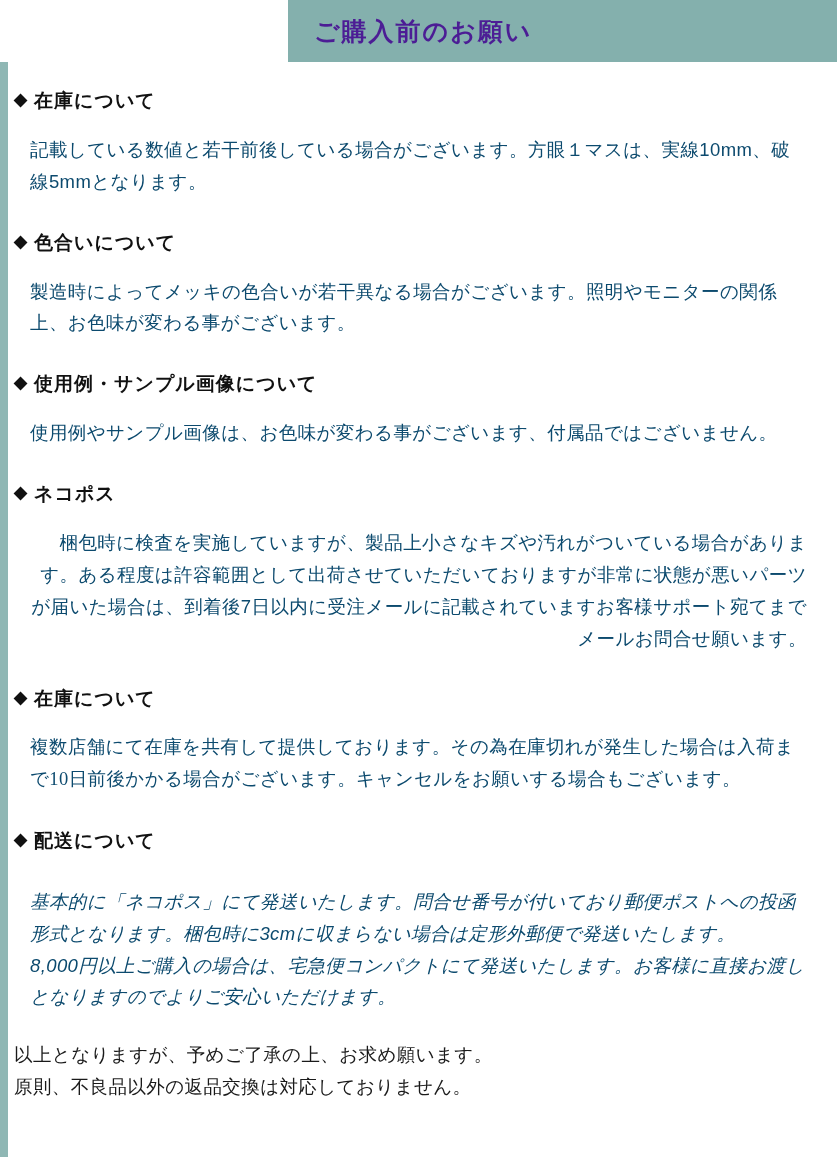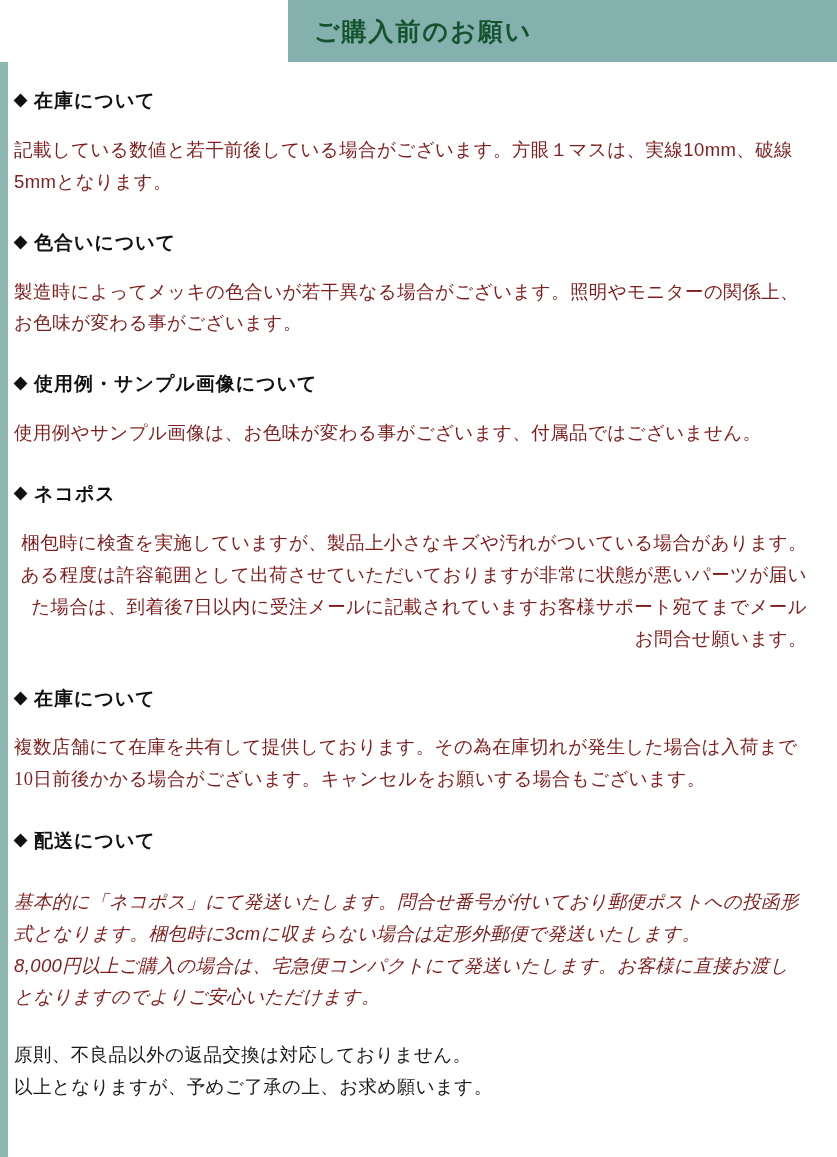--- a/index.html
+++ b/index.html
@@ -42,21 +42,21 @@
     position: absolute;
     left: 288px;
     top: 0;
     width: 549px;
     height: 62px;
     background: #84b0ad;
     display: flex;
     align-items: center;
   }
   .header-title {
-    color: #14532d;
+    color: #4c1d95;
     font-size: 25px;
     font-weight: bold;
     letter-spacing: 2px;
     padding-left: 26px;
   }
   .content {
     position: absolute;
     left: 0;
     top: 62px;
     width: 837px;
@@ -76,22 +76,22 @@
   .sec-head .diamond {
     position: absolute;
     left: 14px;
     top: 1px;
     font-size: 17px;
     color: #111111;
   }
   .sec-body {
     font-size: 18.5px;
     line-height: 1.72;
-    color: #7f1d1d;
-    padding-left: 14px;
+    color: #0c4a6e;
+    padding-left: 30px;
     padding-right: 30px;
     letter-spacing: 0.4px;
   }
   .s1-head { margin-top: 26px; }
   .s1-body { margin-top: 20px; }
   .s2-head { margin-top: 32px; }
   .s2-body { margin-top: 20px; }
   .s3-head { margin-top: 32px; }
   .s3-body { margin-top: 20px; }
   .s4-head { margin-top: 32px; }
@@ -168,18 +168,18 @@
     <div class="section">
       <div class="sec-head s6-head">
         <span class="diamond">◆</span>
         <span>配送について</span>
       </div>
       <div class="sec-body s6-body" style="white-space: pre-line;">基本的に「ネコポス」にて発送いたします。問合せ番号が付いており郵便ポストへの投函形式となります。梱包時に3cmに収まらない場合は定形外郵便で発送いたします。
 8,000円以上ご購入の場合は、宅急便コンパクトにて発送いたします。お客様に直接お渡しとなりますのでよりご安心いただけます。</div>
     </div>
 
     <div class="closing">
+      <div>以上となりますが、予めご了承の上、お求め願います。</div>
       <div>原則、不良品以外の返品交換は対応しておりません。</div>
-      <div>以上となりますが、予めご了承の上、お求め願います。</div>
     </div>
 
   </div>
 </div>
 
 </body></html>

